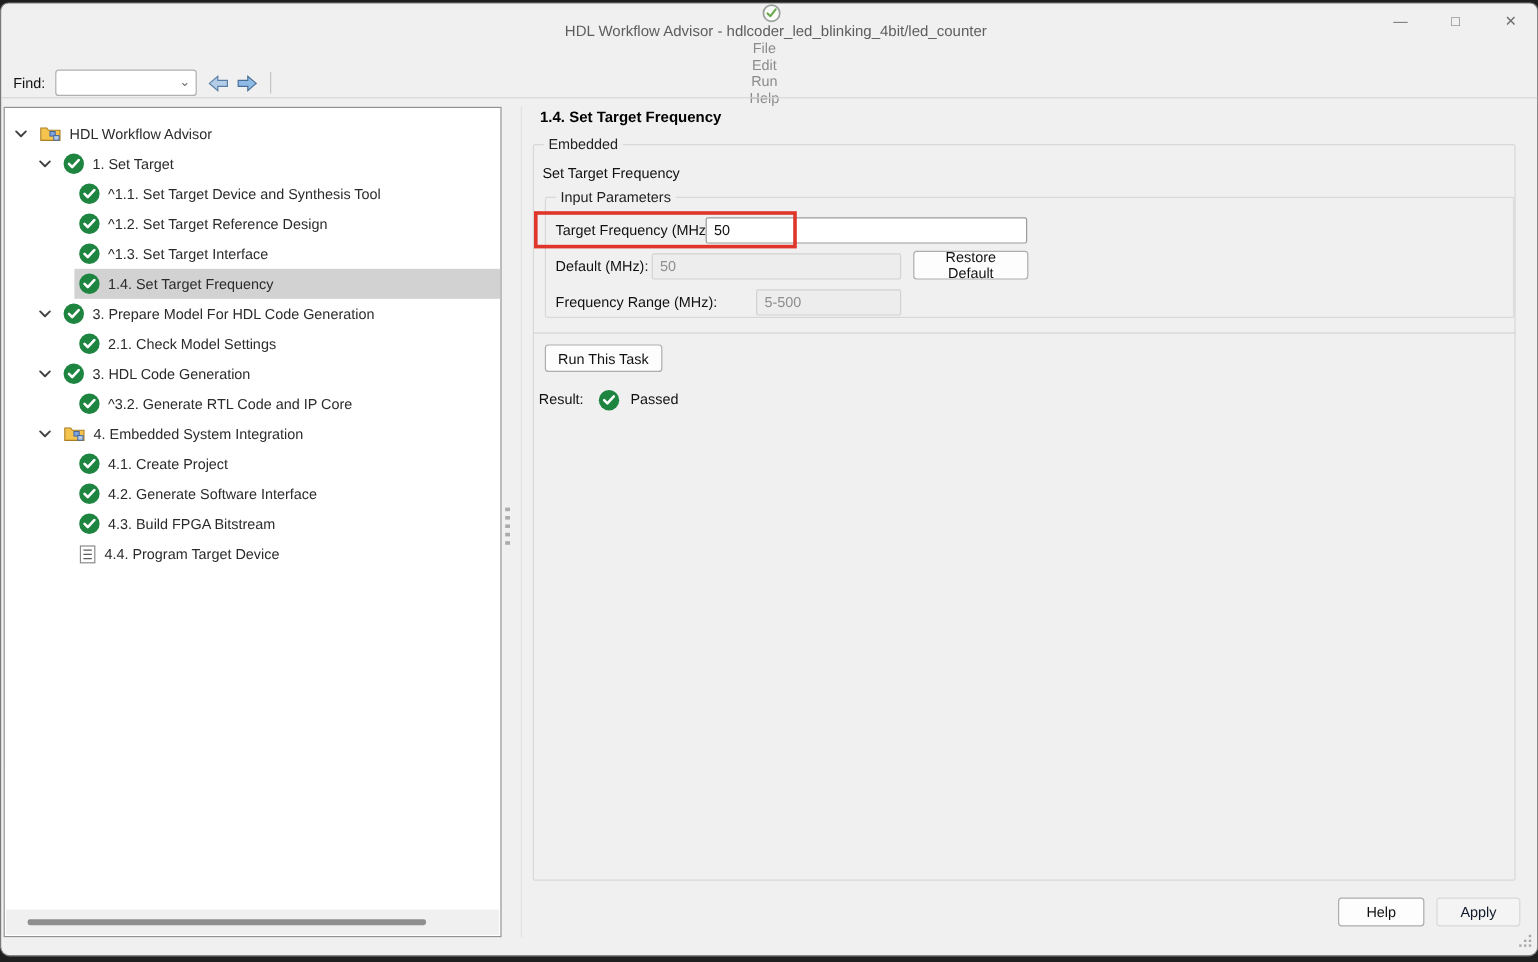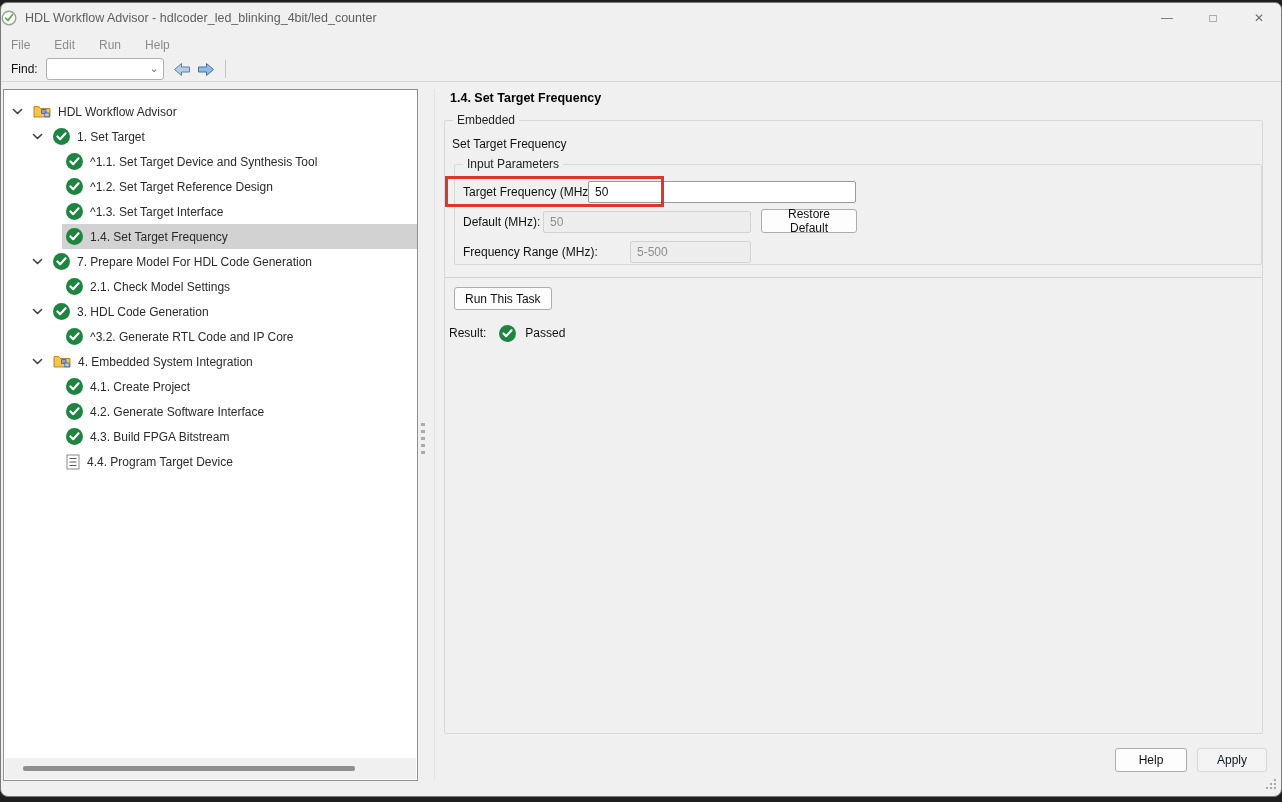--- a/index.html
+++ b/index.html
@@ -7,28 +7,28 @@
   .window{
     position:relative;width:1282px;height:802px;overflow:hidden;
     font-family:"Liberation Sans",sans-serif;font-size:12px;color:#1a1a1a;
     background:#1f1f1f;
   }
   .frame{
     position:absolute;left:0;top:2px;width:1282px;height:795px;
     background:#f0f0f0;border:1px solid #7a7a7a;border-radius:7px 7px 8px 8px;
   }
   
-  .titlebar{position:absolute;left:0;top:0;width:100%;height:30px;display:flex;align-items:center;}
+  .titlebar{position:absolute;left:0;top:0;width:100%;height:30px;display:flex;align-items:center;padding-left:11px;flex-direction:column;}
   .app-icon{width:16px;height:16px;margin-right:8px;display:inline-flex;}
   .title-text{color:#5e5e5e;font-size:12.5px;}
   .win-controls{position:absolute;right:14px;top:0;height:30px;display:flex;align-items:center;gap:30px;color:#6e6e6e;}
   .win-controls .wc{width:16px;text-align:center;font-size:12px;cursor:default;}
   .wc-min{letter-spacing:0;}
   
-  .menubar{position:absolute;left:0;top:30px;width:100%;height:24px;display:flex;align-items:center;padding-left:4px;}
+  .menubar{position:absolute;left:0;top:30px;width:100%;height:24px;display:flex;align-items:center;padding-left:4px;flex-direction:column;}
   .menu-item{padding:0 6px;margin-right:12px;color:#8b8b8b;}
   
   .findbar{position:absolute;left:0;top:54px;width:100%;height:25px;display:flex;align-items:center;padding-left:10px;border-bottom:1px solid #d6d6d6;}
   .find-label{margin-right:8px;color:#111;}
   .find-combo{position:relative;width:118px;height:22px;background:#fff;border:1px solid #b0b0b0;border-radius:3px;display:flex;align-items:center;}
   .find-combo input{border:none;outline:none;width:96px;height:18px;margin-left:4px;font-family:"Liberation Sans",sans-serif;font-size:12px;background:transparent;}
   .combo-chevron{position:absolute;right:4px;top:3px;color:#6f6f6f;font-size:11px;}
   .find-arrows{display:flex;align-items:center;gap:6px;margin-left:9px;}
   .find-sep{width:1px;height:18px;background:#c4c4c4;margin-left:10px;}
   
@@ -213,21 +213,21 @@
               <svg width="13" height="13" viewBox="0 0 16 16">
                 <polyline points="3,5.5 8,10.5 13,5.5" fill="none" stroke="#3f3f3f" stroke-width="1.9" stroke-linecap="round" stroke-linejoin="round"></polyline>
               </svg>
             </span>
             <div class="row-body">
               <span class="chk">
                 <svg width="11" height="9" viewBox="0 0 12 10">
                   <polyline points="1.5,5 4.5,8 10.5,1.5" fill="none" stroke="#fff" stroke-width="2.4" stroke-linecap="round" stroke-linejoin="round"></polyline>
                 </svg>
               </span>
-              <span class="tree-label">7. Prepare Model For HDL Code Generation</span>
+              <span class="tree-label">3. Prepare Model For HDL Code Generation</span>
             </div>
           </div>
           <div class="tree-row lvl2">
             <div class="row-body">
               <span class="chk">
                 <svg width="11" height="9" viewBox="0 0 12 10">
                   <polyline points="1.5,5 4.5,8 10.5,1.5" fill="none" stroke="#fff" stroke-width="2.4" stroke-linecap="round" stroke-linejoin="round"></polyline>
                 </svg>
               </span>
               <span class="tree-label">2.1. Check Model Settings</span>

